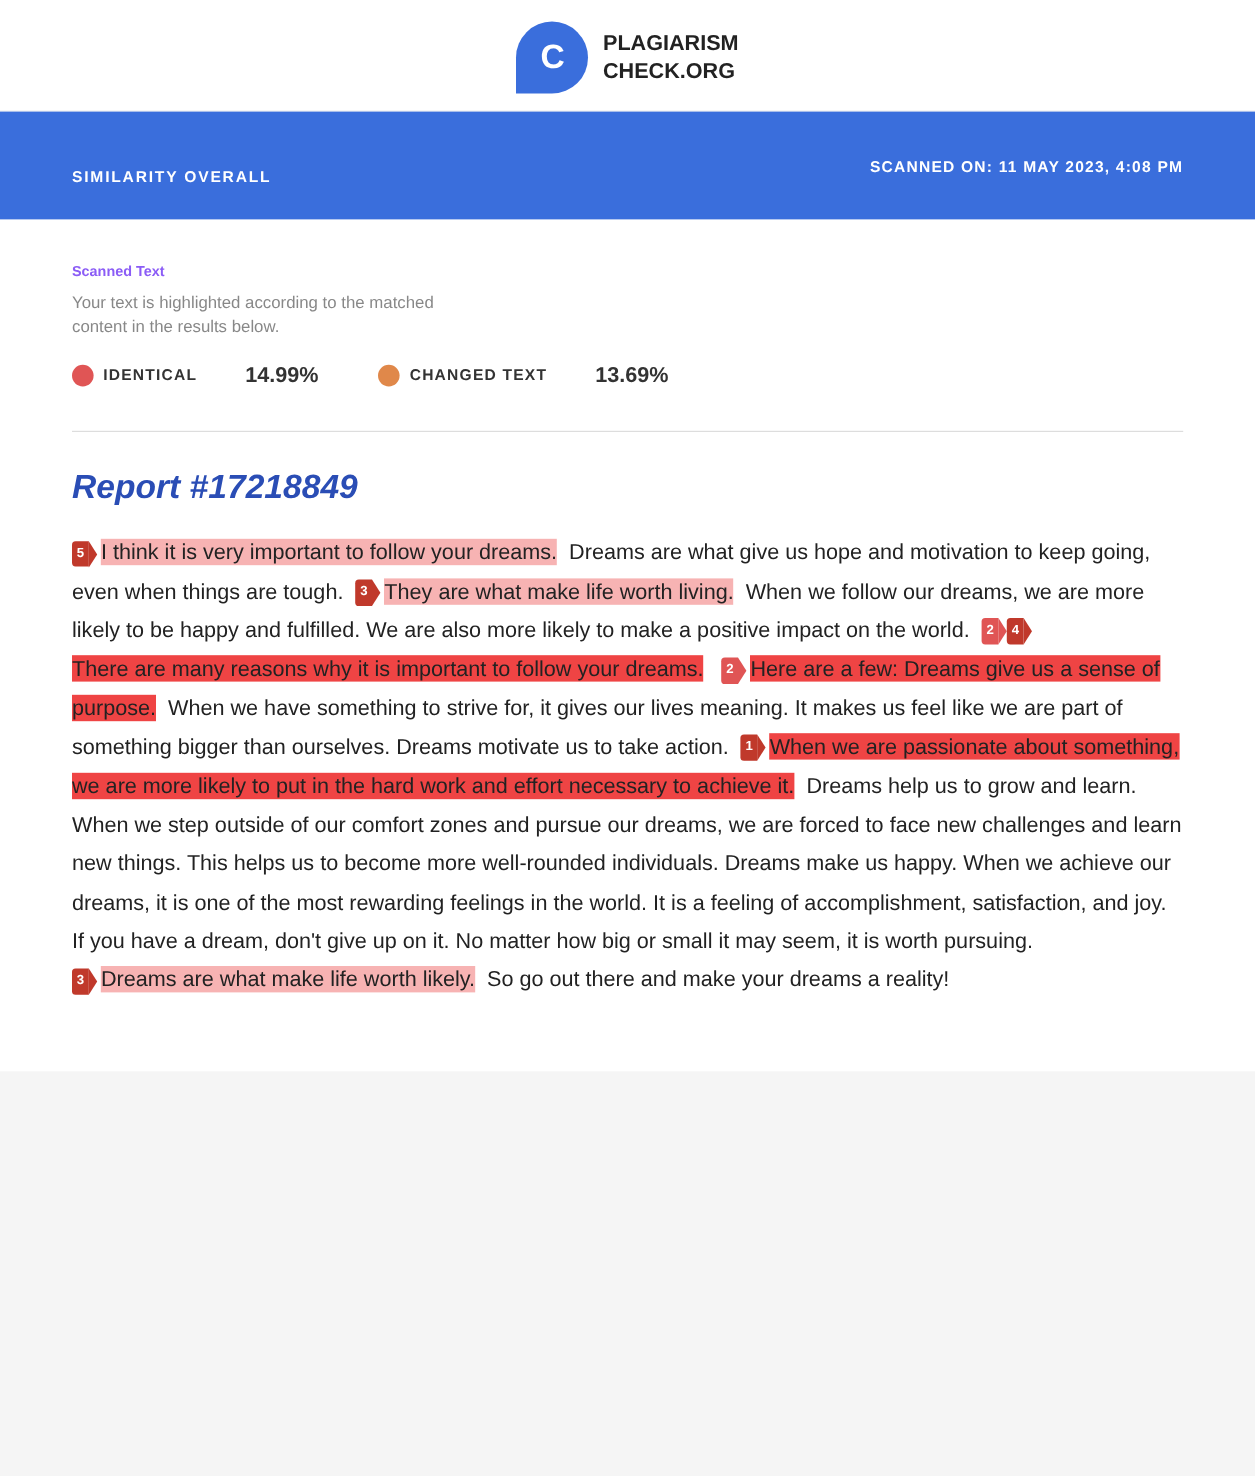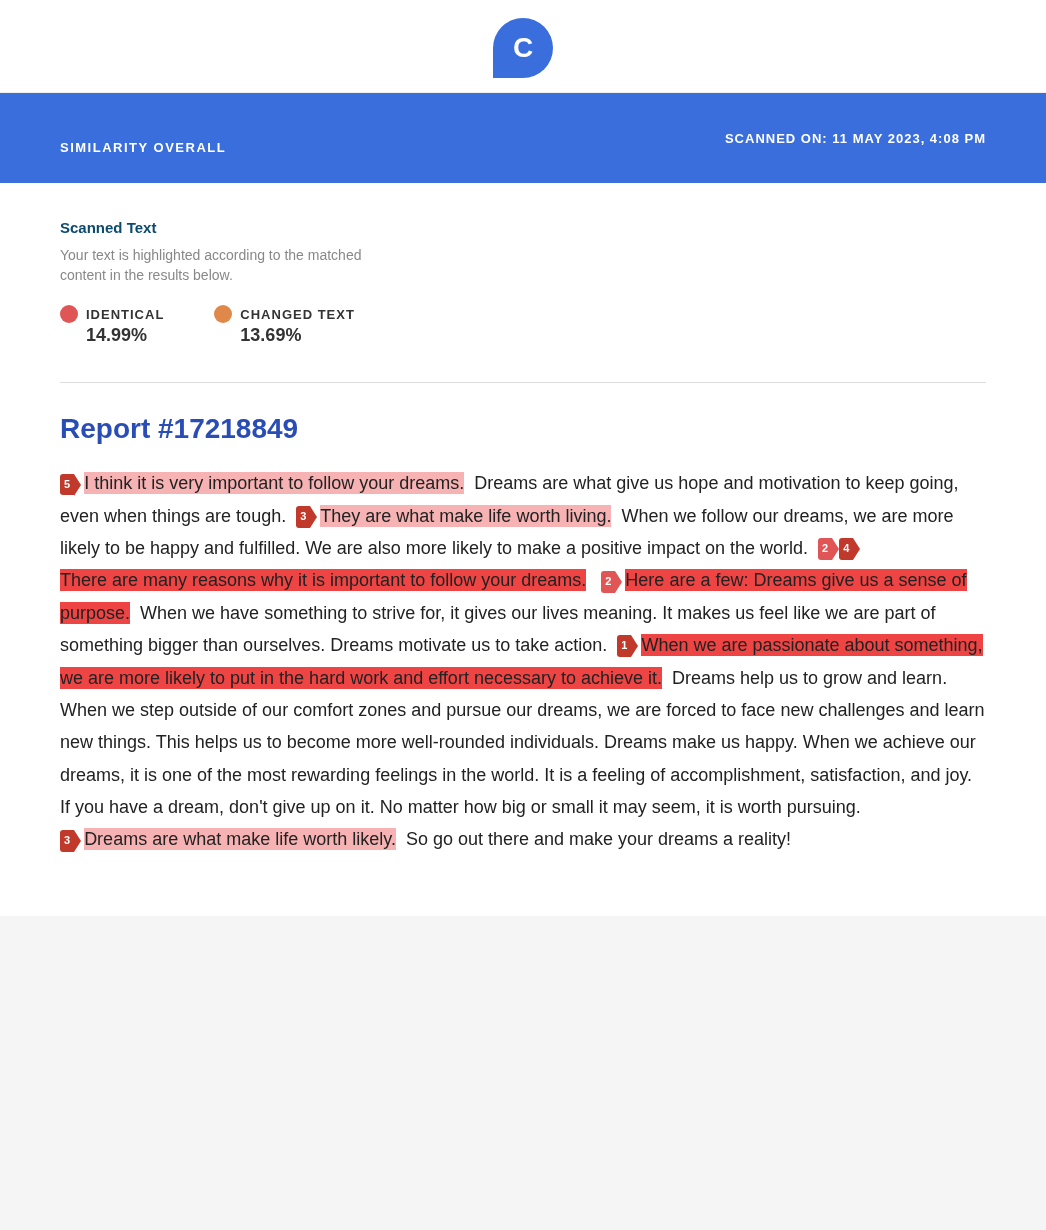--- a/index.html
+++ b/index.html
@@ -71,44 +71,44 @@
       font-family: Arial, sans-serif;
     }
 
     
     .main-content {
       background: #fff;
       padding: 36px 60px 60px;
     }
 
     .scanned-text-heading {
-      font-size: 15px;
-      font-weight: bold;
-      color: #0c4a6e;
+      font-size: 12px;
+      font-weight: bold;
+      color: #8b5cf6;
       font-family: Arial, sans-serif;
       margin-bottom: 10px;
     }
     .scanned-text-desc {
       font-size: 14px;
       color: #888;
       font-family: Liberation Sans, sans-serif;
       margin-bottom: 20px;
       line-height: 1.4;
     }
 
     
     .legend {
       display: flex;
       gap: 50px;
       margin-bottom: 36px;
     }
     .legend-item {
       display: flex;
-      flex-direction: column;
-      gap: 2px;
+      flex-direction: row;
+      gap: 14px;
     }
     .legend-top {
       display: flex;
       align-items: center;
       gap: 8px;
     }
     .legend-dot {
       width: 18px;
       height: 18px;
       border-radius: 50%;
@@ -130,20 +130,21 @@
       padding-left: 26px;
     }
 
     
     .report-title {
       font-size: 28px;
       font-weight: bold;
       color: #2a4db5;
       font-family: Arial, sans-serif;
       margin-bottom: 22px;
+      font-style: italic;
     }
 
     
     .text-body {
       font-size: 18px;
       line-height: 1.8;
       color: #222;
       font-family: Arial, sans-serif;
     }
 
@@ -201,20 +202,24 @@
       border-top: 1px solid #ddd;
       margin: 30px 0;
     }
   </style>
 </head>
 <body>
 
 <div class="header">
   <div class="logo-container">
     <div class="logo-icon">C</div>
+    <div class="logo-text">
+      <span>PLAGIARISM</span><br>
+      <span>CHECK.ORG</span>
+    </div>
   </div>
 </div>
 
 <div class="score-banner">
   <div class="score-left">
     <div class="score-label">SIMILARITY OVERALL</div>
   </div>
   <div class="scan-date">SCANNED ON: 11 MAY 2023, 4:08 PM</div>
 </div>
 

